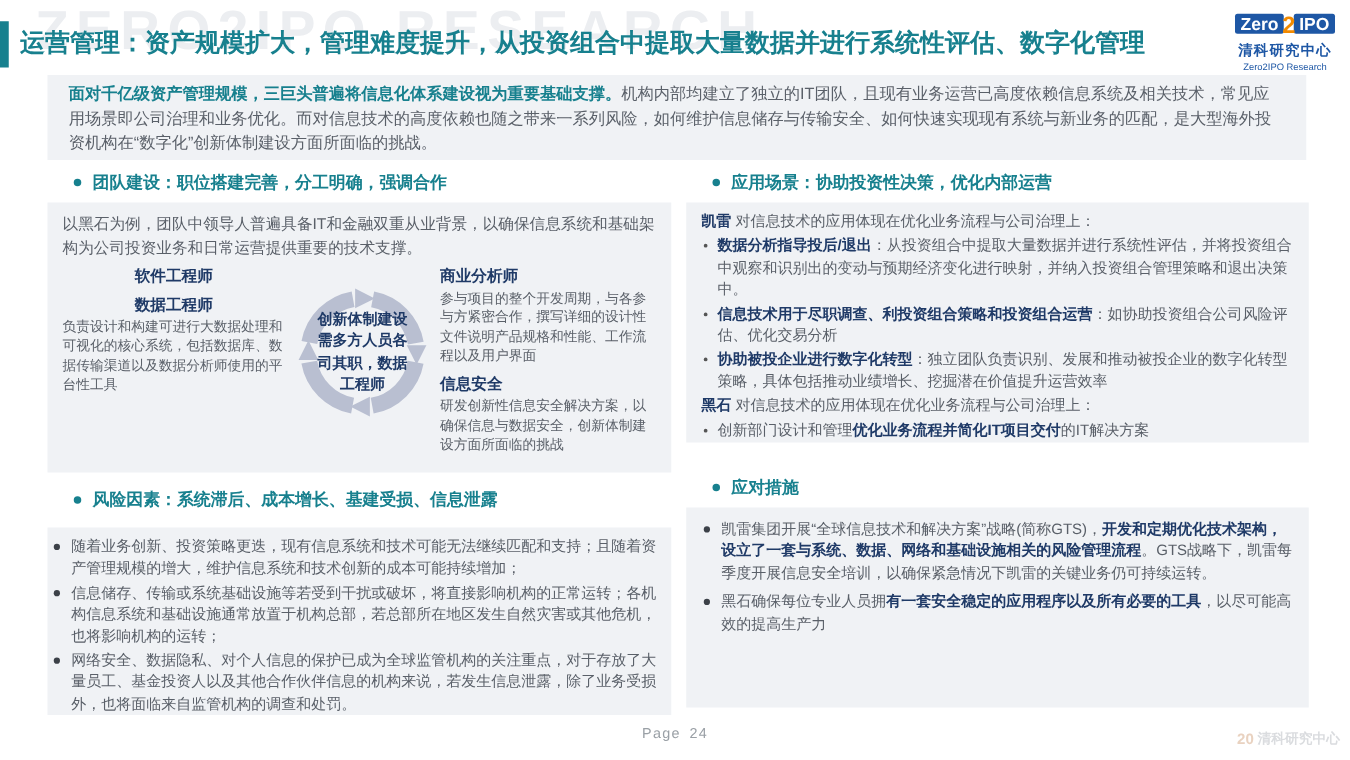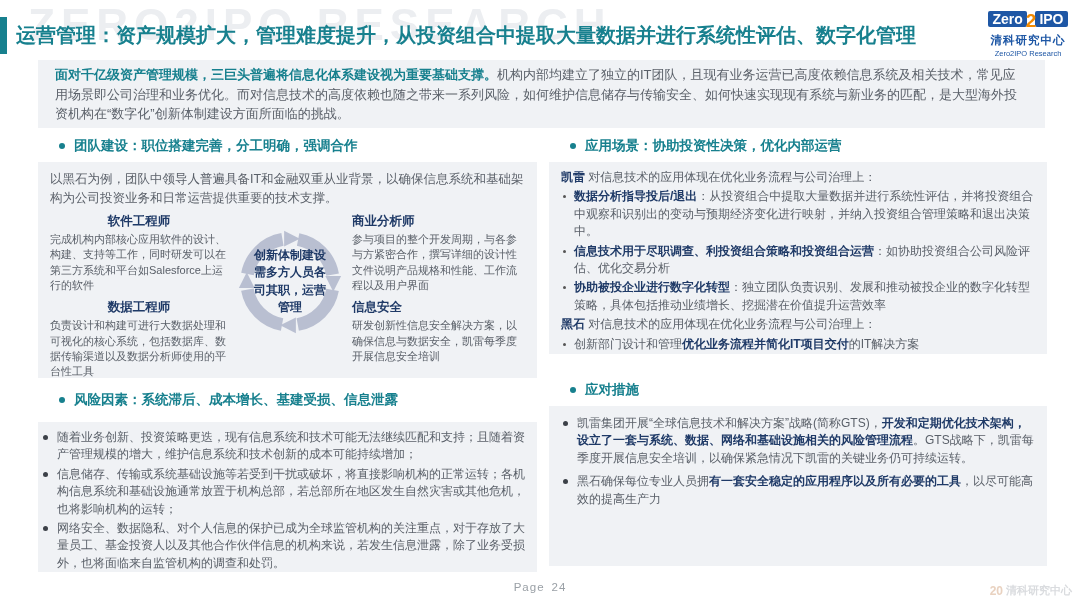--- a/index.html
+++ b/index.html
@@ -106,47 +106,46 @@
       <span class="sec-dot"></span>
       <span>团队建设：职位搭建完善，分工明确，强调合作</span>
     </div>
 
     <div class="panel team-panel">
       <p class="team-intro">以黑石为例，团队中领导人普遍具备IT和金融双重从业背景，以确保信息系统和基础架构为公司投资业务和日常运营提供重要的技术支撑。</p>
       <div class="diagram">
         <div class="d-left">
           <div class="role">
             <div class="role-name">软件工程师</div>
-            <div class="role-desc">完成机构内部核心应用软件的设计、构建、支持等工作，同时研发可以在第三方系统和平台如Salesforce上运行的软件</div>
           </div>
           <div class="role">
             <div class="role-name">数据工程师</div>
             <div class="role-desc">负责设计和构建可进行大数据处理和可视化的核心系统，包括数据库、数据传输渠道以及数据分析师使用的平台性工具</div>
           </div>
         </div>
         <div class="d-center">
           <svg width="118" height="118" viewBox="0 0 120 120">
             <circle cx="60" cy="60" r="44" fill="none" stroke="#b9bfd1" stroke-width="13" stroke-dasharray="53.1 16" stroke-dashoffset="61.1"></circle>
             <g fill="#b9bfd1">
               <path d="M54 8 L54 24 L70 16 Z"></path>
               <path d="M96 54 L112 54 L104 70 Z"></path>
               <path d="M66 96 L66 112 L50 104 Z"></path>
               <path d="M8 66 L24 66 L16 50 Z"></path>
             </g>
           </svg>
-          <div class="ring-text">创新体制建设需多方人员各司其职，运营管理</div>
+          <div class="ring-text">创新体制建设需多方人员各司其职，数据工程师</div>
         </div>
         <div class="d-right">
           <div class="role">
             <div class="role-name">商业分析师</div>
             <div class="role-desc">参与项目的整个开发周期，与各参与方紧密合作，撰写详细的设计性文件说明产品规格和性能、工作流程以及用户界面</div>
           </div>
           <div class="role">
             <div class="role-name">信息安全</div>
-            <div class="role-desc">研发创新性信息安全解决方案，以确保信息与数据安全，凯雷每季度开展信息安全培训</div>
+            <div class="role-desc">研发创新性信息安全解决方案，以确保信息与数据安全，创新体制建设方面所面临的挑战</div>
           </div>
         </div>
       </div>
     </div>
 
     <div class="sec-header risks-hdr">
       <span class="sec-dot"></span>
       <span>风险因素：系统滞后、成本增长、基建受损、信息泄露</span>
     </div>
 

